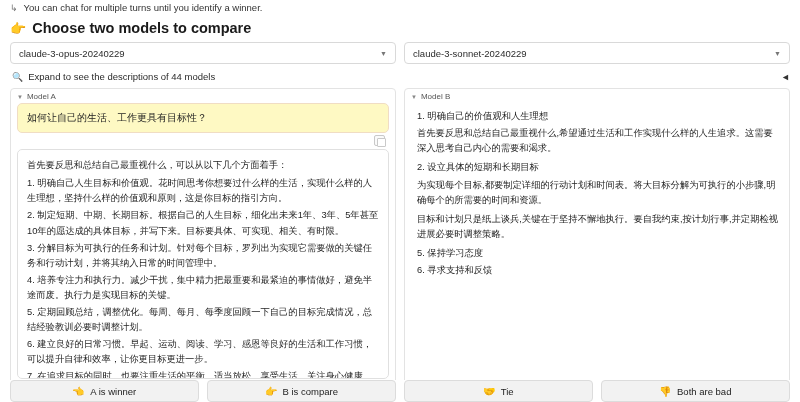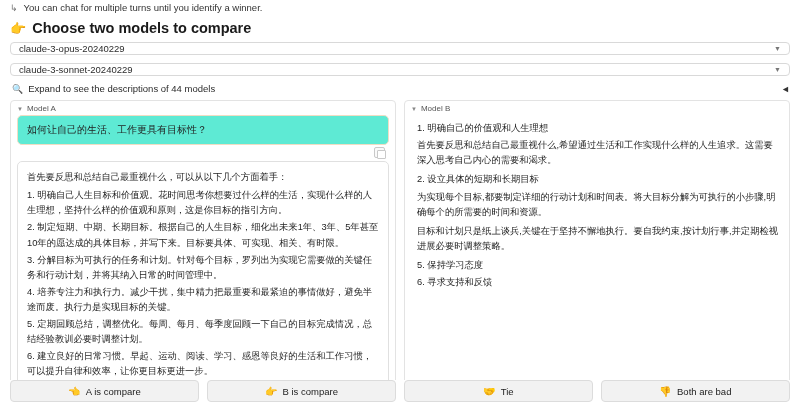--- a/index.html
+++ b/index.html
@@ -35,21 +35,20 @@
     font-size: 14.5px;
     font-weight: bold;
     color: #1a1a1a;
   }
   .section-title .emoji { font-size: 13px; }
 
   .selectors {
     display: flex;
     gap: 8px;
     padding: 0 10px;
-    flex-direction: column;
   }
   .select-box {
     flex: 1;
     height: 22px;
     border: 1px solid #d9d9d9;
     border-radius: 4px;
     background: #fff;
     display: flex;
     align-items: center;
     padding: 0 8px;
@@ -101,21 +100,21 @@
     align-items: center;
     gap: 4px;
     padding: 3px 6px 2px 6px;
     font-size: 8px;
     color: #555;
   }
   .pane-header .chev { font-size: 6px; color: #888; }
 
   .bubble-user {
     margin: 0 6px 6px 6px;
-    background: #5eead4;
+    background: #fef9c3;
     border: 1px solid #f0ddc4;
     border-radius: 5px;
     padding: 7px 9px;
     font-size: 10px;
     color: #1f1f1f;
     line-height: 1.4;
   }
   .copy-row {
     display: flex;
     justify-content: flex-end;
@@ -254,21 +253,21 @@
       <div class="li">6. 寻求支持和反馈</div>
 
     </div>
   </div>
 
 </div>
 
 <div class="footer">
   <div class="vote-btn">
     <span class="emoji">👈</span>
-    <span>A is compare</span>
+    <span>A is winner</span>
   </div>
   <div class="vote-btn">
     <span class="emoji">👉</span>
     <span>B is compare</span>
   </div>
   <div class="vote-btn">
     <span class="emoji">🤝</span>
     <span>Tie</span>
   </div>
   <div class="vote-btn">

